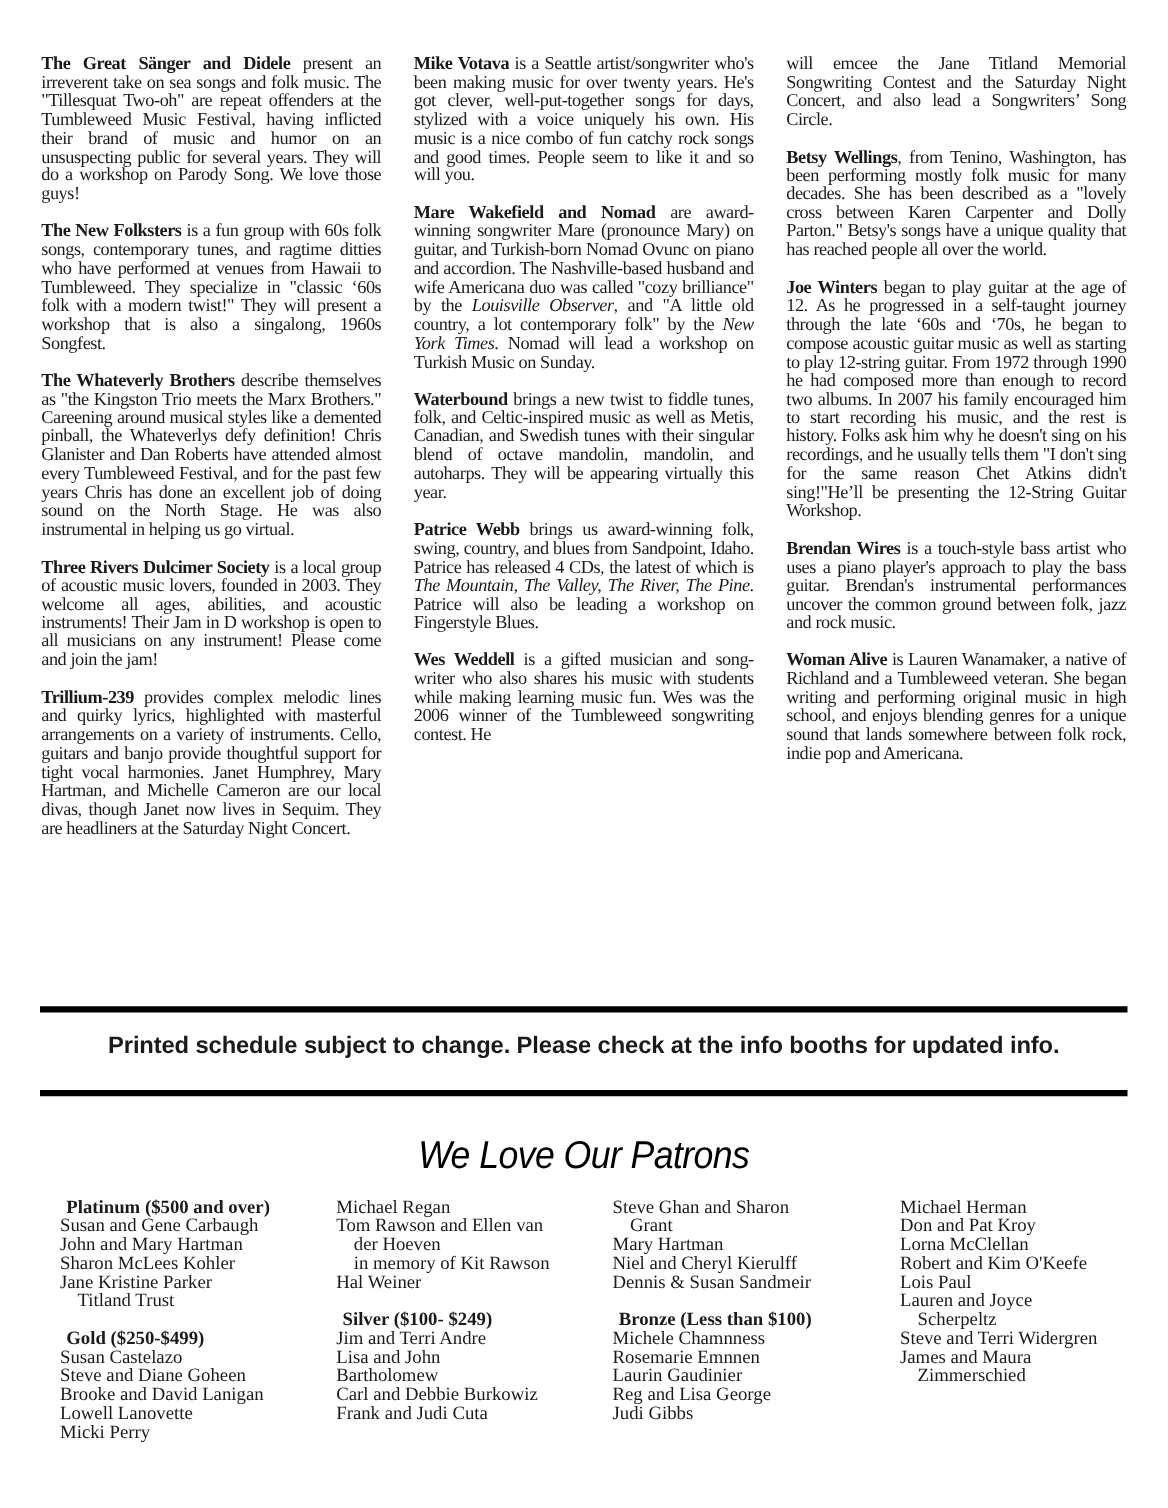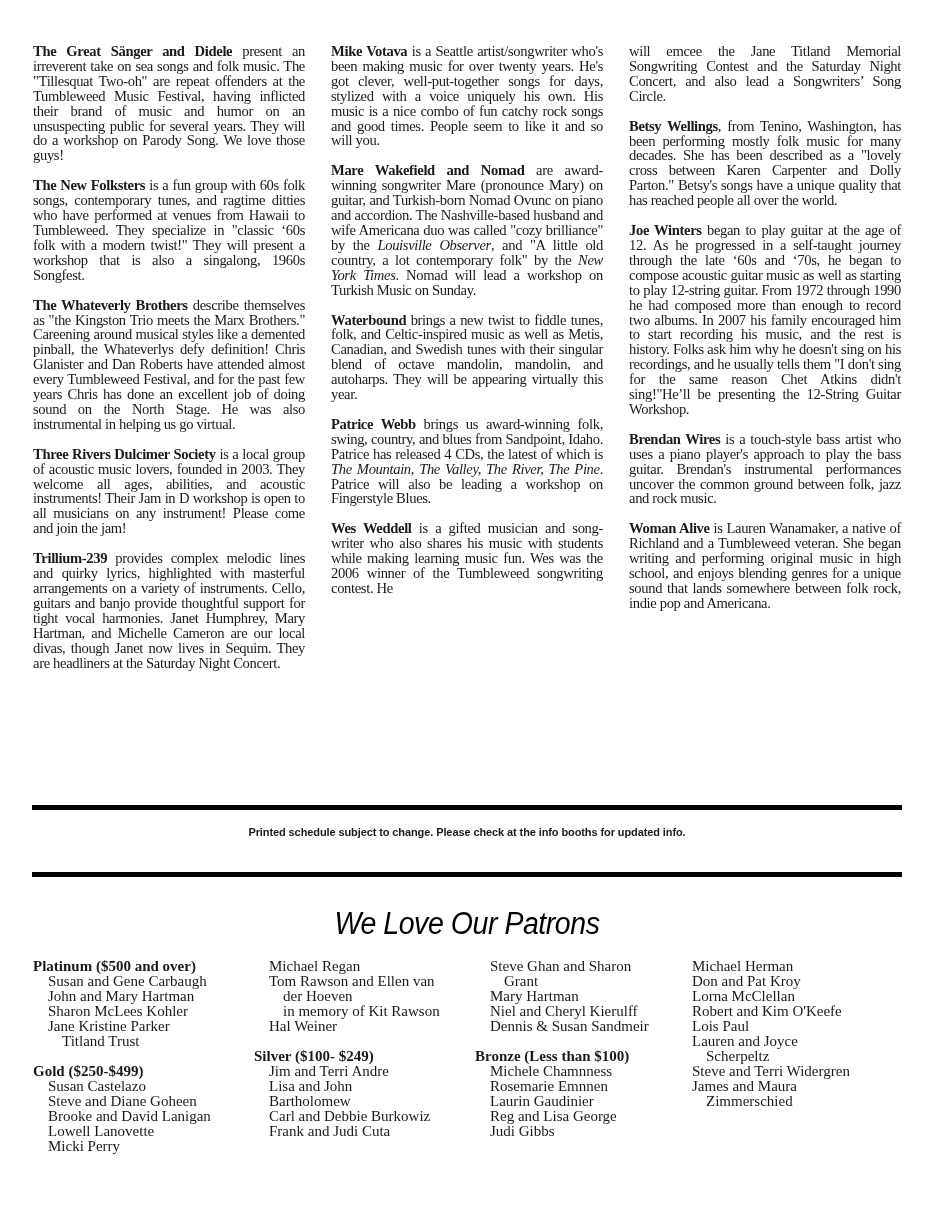--- a/index.html
+++ b/index.html
@@ -20,35 +20,35 @@
     font-size: 14.6px;
   }
   .entry b { font-weight: bold; }
   .entry i { font-style: italic; }
   .rule {
     position: absolute; left: 32px; width: 870px; height: 5px; background: #000;
   }
   .notice {
     position: absolute; left: 32px; width: 870px; top: 826px; text-align: center;
     font-family: "Liberation Sans", "DejaVu Sans", sans-serif;
-    font-weight: bold; font-size: 11px; color: #1a1a1a; letter-spacing: -0.1px;
+    font-weight: bold; font-size: 19px; color: #1a1a1a; letter-spacing: -0.1px;
   }
   .patrons-title {
     position: absolute; left: 0; width: 934px; top: 906px; text-align: center;
     font-family: "Liberation Sans", "DejaVu Sans", sans-serif;
     font-style: italic; font-size: 31px; color: #000; letter-spacing: -0.5px;
     transform: scaleX(0.92);
   }
   .patrons {
     position: absolute; left: 33px; top: 959px; width: 880px;
     font-family: "Liberation Serif", "DejaVu Serif", serif;
     font-size: 15px; line-height: 15px; color: #1a1a1a;
   }
   .pcol { position: absolute; top: 0; }
-  .tier-head { font-weight: bold; }
+  .tier-head { font-weight: bold; margin-left: 20px; }
   .name { padding-left: 15px; }
   .name.cont { padding-left: 29px; }
   .blank { height: 15px; }
 </style>
 </head>
 <body>
 
 <div class="cols">
   <div class="col">
       <p class="entry"><b>The Great Sänger and Didele</b><span> present an irreverent take on sea songs and folk music. The "Tillesquat Two-oh" are repeat offenders at the Tumbleweed Music Festival, having inflicted their brand of music and humor on an unsuspecting public for several years. They will do a workshop on Parody Song. We love those guys!</span></p>
@@ -116,21 +116,21 @@
       <div class="name">Niel and Cheryl Kierulff</div>
       <div class="name">Dennis &amp; Susan Sandmeir</div>
       <div class="blank"></div>
       <div class="tier-head">Bronze (Less than $100)</div>
       <div class="name">Michele Chamnness</div>
       <div class="name">Rosemarie Emnnen</div>
       <div class="name">Laurin Gaudinier</div>
       <div class="name">Reg and Lisa George</div>
       <div class="name">Judi Gibbs</div>
     </div>
-  <div class="pcol" style="left:644px">
+  <div class="pcol" style="left:672px">
       <div class="name">Michael Herman</div>
       <div class="name">Don and Pat Kroy</div>
       <div class="name">Lorna McClellan</div>
       <div class="name">Robert and Kim O'Keefe</div>
       <div class="name">Lois Paul</div>
       <div class="name">Lauren and Joyce</div>
       <div class="name cont">Scherpeltz</div>
       <div class="name">Steve and Terri Widergren</div>
       <div class="name">James and Maura</div>
       <div class="name cont">Zimmerschied</div>

